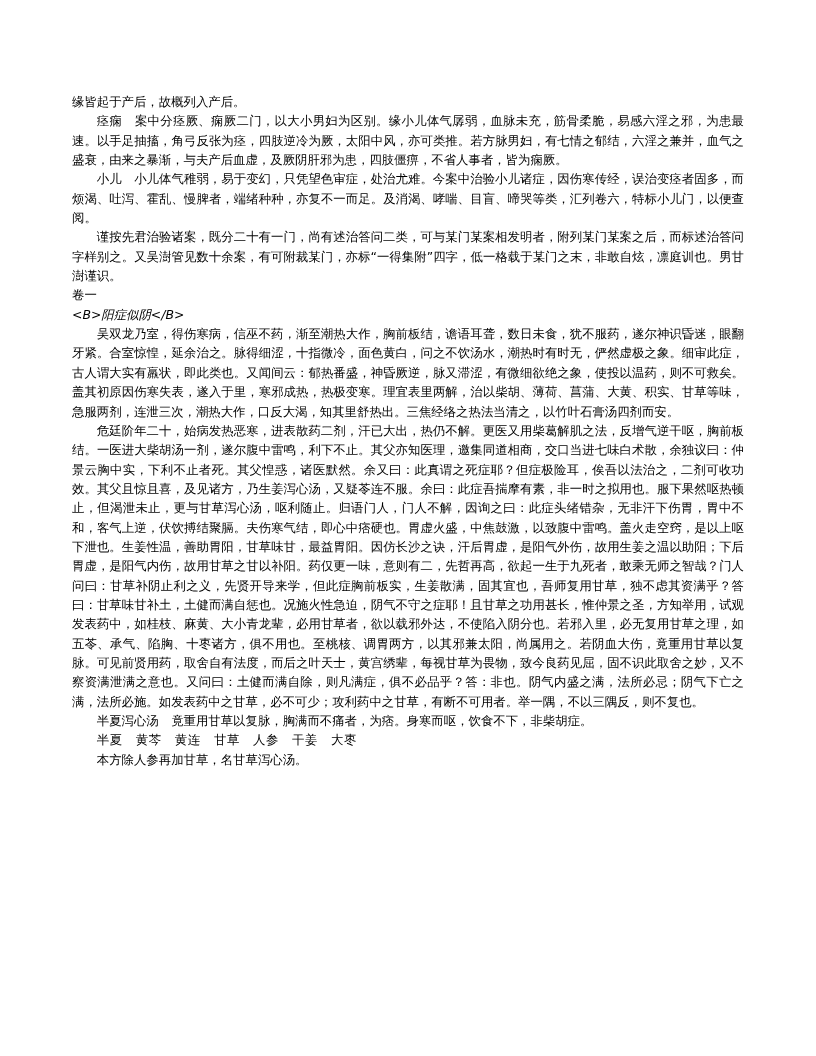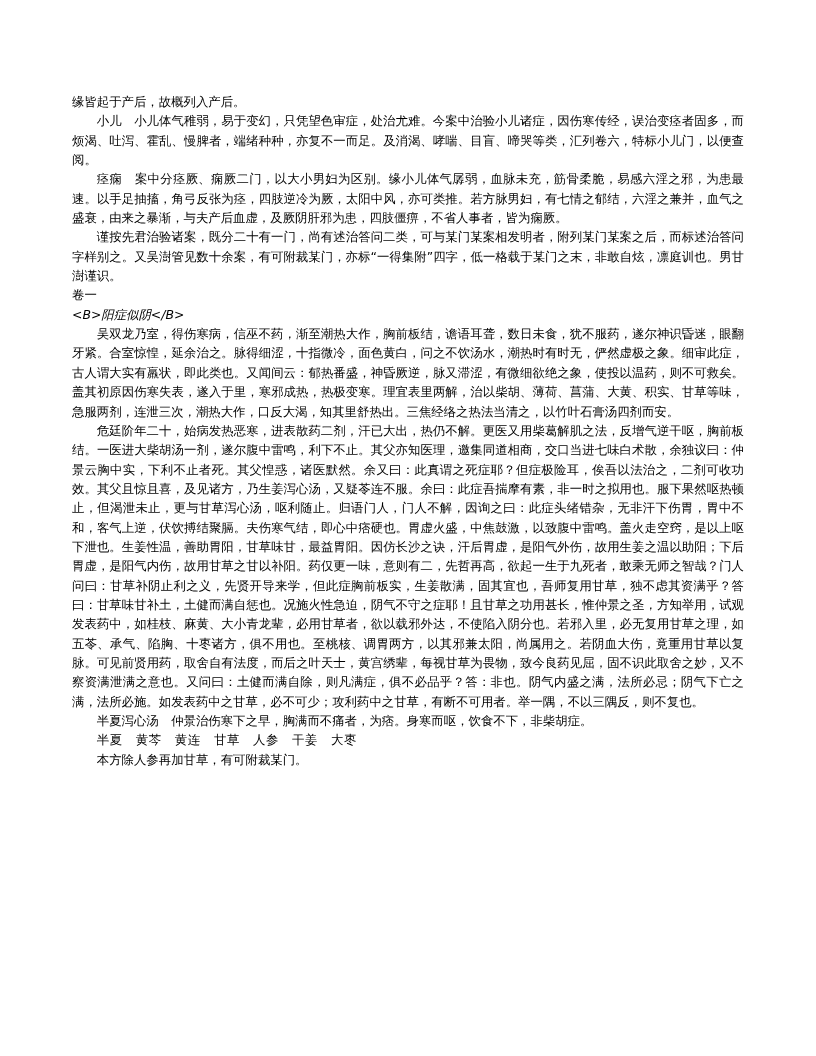--- a/index.html
+++ b/index.html
@@ -47,24 +47,24 @@
     text-indent: 2em;
     letter-spacing: 0.05em;
   }
 </style>
 </head>
 <body>
 
 <div class="page">
   <div class="doc-body">
     <p class="noind">缘皆起于产后，故概列入产后。</p>
+    <p class="ind">痉痫　案中分痉厥、痫厥二门，以大小男妇为区别。缘小儿体气孱弱，血脉未充，筋骨柔脆，易感六淫之邪，为患最速。以手足抽搐，角弓反张为痉，四肢逆冷为厥，太阳中风，亦可类推。若方脉男妇，有七情之郁结，六淫之兼并，血气之盛衰，由来之暴渐，与夫产后血虚，及厥阴肝邪为患，四肢僵痹，不省人事者，皆为痫厥。</p>
     <p class="ind">小儿　小儿体气稚弱，易于变幻，只凭望色审症，处治尤难。今案中治验小儿诸症，因伤寒传经，误治变痉者固多，而烦渴、吐泻、霍乱、慢脾者，端绪种种，亦复不一而足。及消渴、哮喘、目盲、啼哭等类，汇列卷六，特标小儿门，以便查阅。</p>
-    <p class="ind">痉痫　案中分痉厥、痫厥二门，以大小男妇为区别。缘小儿体气孱弱，血脉未充，筋骨柔脆，易感六淫之邪，为患最速。以手足抽搐，角弓反张为痉，四肢逆冷为厥，太阳中风，亦可类推。若方脉男妇，有七情之郁结，六淫之兼并，血气之盛衰，由来之暴渐，与夫产后血虚，及厥阴肝邪为患，四肢僵痹，不省人事者，皆为痫厥。</p>
     <p class="ind">谨按先君治验诸案，既分二十有一门，尚有述治答问二类，可与某门某案相发明者，附列某门某案之后，而标述治答问字样别之。又吴澍管见数十余案，有可附裁某门，亦标“一得集附”四字，低一格载于某门之末，非敢自炫，凛庭训也。男甘澍谨识。</p>
     <p class="noind">卷一</p>
     <p class="tag">&lt;B&gt;阳症似阴&lt;/B&gt;</p>
     <p class="ind">吴双龙乃室，得伤寒病，信巫不药，渐至潮热大作，胸前板结，谵语耳聋，数日未食，犹不服药，遂尔神识昏迷，眼翻牙紧。合室惊惶，延余治之。脉得细涩，十指微冷，面色黄白，问之不饮汤水，潮热时有时无，俨然虚极之象。细审此症，古人谓大实有羸状，即此类也。又闻间云：郁热番盛，神昏厥逆，脉又滞涩，有微细欲绝之象，使投以温药，则不可救矣。盖其初原因伤寒失表，遂入于里，寒邪成热，热极变寒。理宜表里两解，治以柴胡、薄荷、菖蒲、大黄、积实、甘草等味，急服两剂，连泄三次，潮热大作，口反大渴，知其里舒热出。三焦经络之热法当清之，以竹叶石膏汤四剂而安。</p>
     <p class="ind">危廷阶年二十，始病发热恶寒，进表散药二剂，汗已大出，热仍不解。更医又用柴葛解肌之法，反增气逆干呕，胸前板结。一医进大柴胡汤一剂，遂尔腹中雷鸣，利下不止。其父亦知医理，邀集同道相商，交口当进七味白术散，余独议曰：仲景云胸中实，下利不止者死。其父惶惑，诸医默然。余又曰：此真谓之死症耶？但症极险耳，俟吾以法治之，二剂可收功效。其父且惊且喜，及见诸方，乃生姜泻心汤，又疑苓连不服。余曰：此症吾揣摩有素，非一时之拟用也。服下果然呕热顿止，但渴泄未止，更与甘草泻心汤，呕利随止。归语门人，门人不解，因询之曰：此症头绪错杂，无非汗下伤胃，胃中不和，客气上逆，伏饮搏结聚膈。夫伤寒气结，即心中痞硬也。胃虚火盛，中焦鼓激，以致腹中雷鸣。盖火走空窍，是以上呕下泄也。生姜性温，善助胃阳，甘草味甘，最益胃阳。因仿长沙之诀，汗后胃虚，是阳气外伤，故用生姜之温以助阳；下后胃虚，是阳气内伤，故用甘草之甘以补阳。药仅更一味，意则有二，先哲再高，欲起一生于九死者，敢乘无师之智哉？门人问曰：甘草补阴止利之义，先贤开导来学，但此症胸前板实，生姜散满，固其宜也，吾师复用甘草，独不虑其资满乎？答曰：甘草味甘补土，土健而满自惩也。况施火性急迫，阴气不守之症耶！且甘草之功用甚长，惟仲景之圣，方知举用，试观发表药中，如桂枝、麻黄、大小青龙辈，必用甘草者，欲以载邪外达，不使陷入阴分也。若邪入里，必无复用甘草之理，如五苓、承气、陷胸、十枣诸方，俱不用也。至桃核、调胃两方，以其邪兼太阳，尚属用之。若阴血大伤，竟重用甘草以复脉。可见前贤用药，取舍自有法度，而后之叶天士，黄宫绣辈，每视甘草为畏物，致今良药见屈，固不识此取舍之妙，又不察资满泄满之意也。又问曰：土健而满自除，则凡满症，俱不必品乎？答：非也。阴气内盛之满，法所必忌；阴气下亡之满，法所必施。如发表药中之甘草，必不可少；攻利药中之甘草，有断不可用者。举一隅，不以三隅反，则不复也。</p>
-    <p class="ind">半夏泻心汤　仲景治伤寒下之早，胸满而不痛者，为痞。身寒而呕，饮食不下，非柴胡症。</p>
+    <p class="ind">半夏泻心汤　竟重用甘草以复脉，胸满而不痛者，为痞。身寒而呕，饮食不下，非柴胡症。</p>
     <p class="herbs">半夏　黄芩　黄连　甘草　人参　干姜　大枣</p>
-    <p class="ind">本方除人参再加甘草，有可附裁某门。</p>
+    <p class="ind">本方除人参再加甘草，名甘草泻心汤。</p>
   </div>
 </div>
 
 </body></html>

